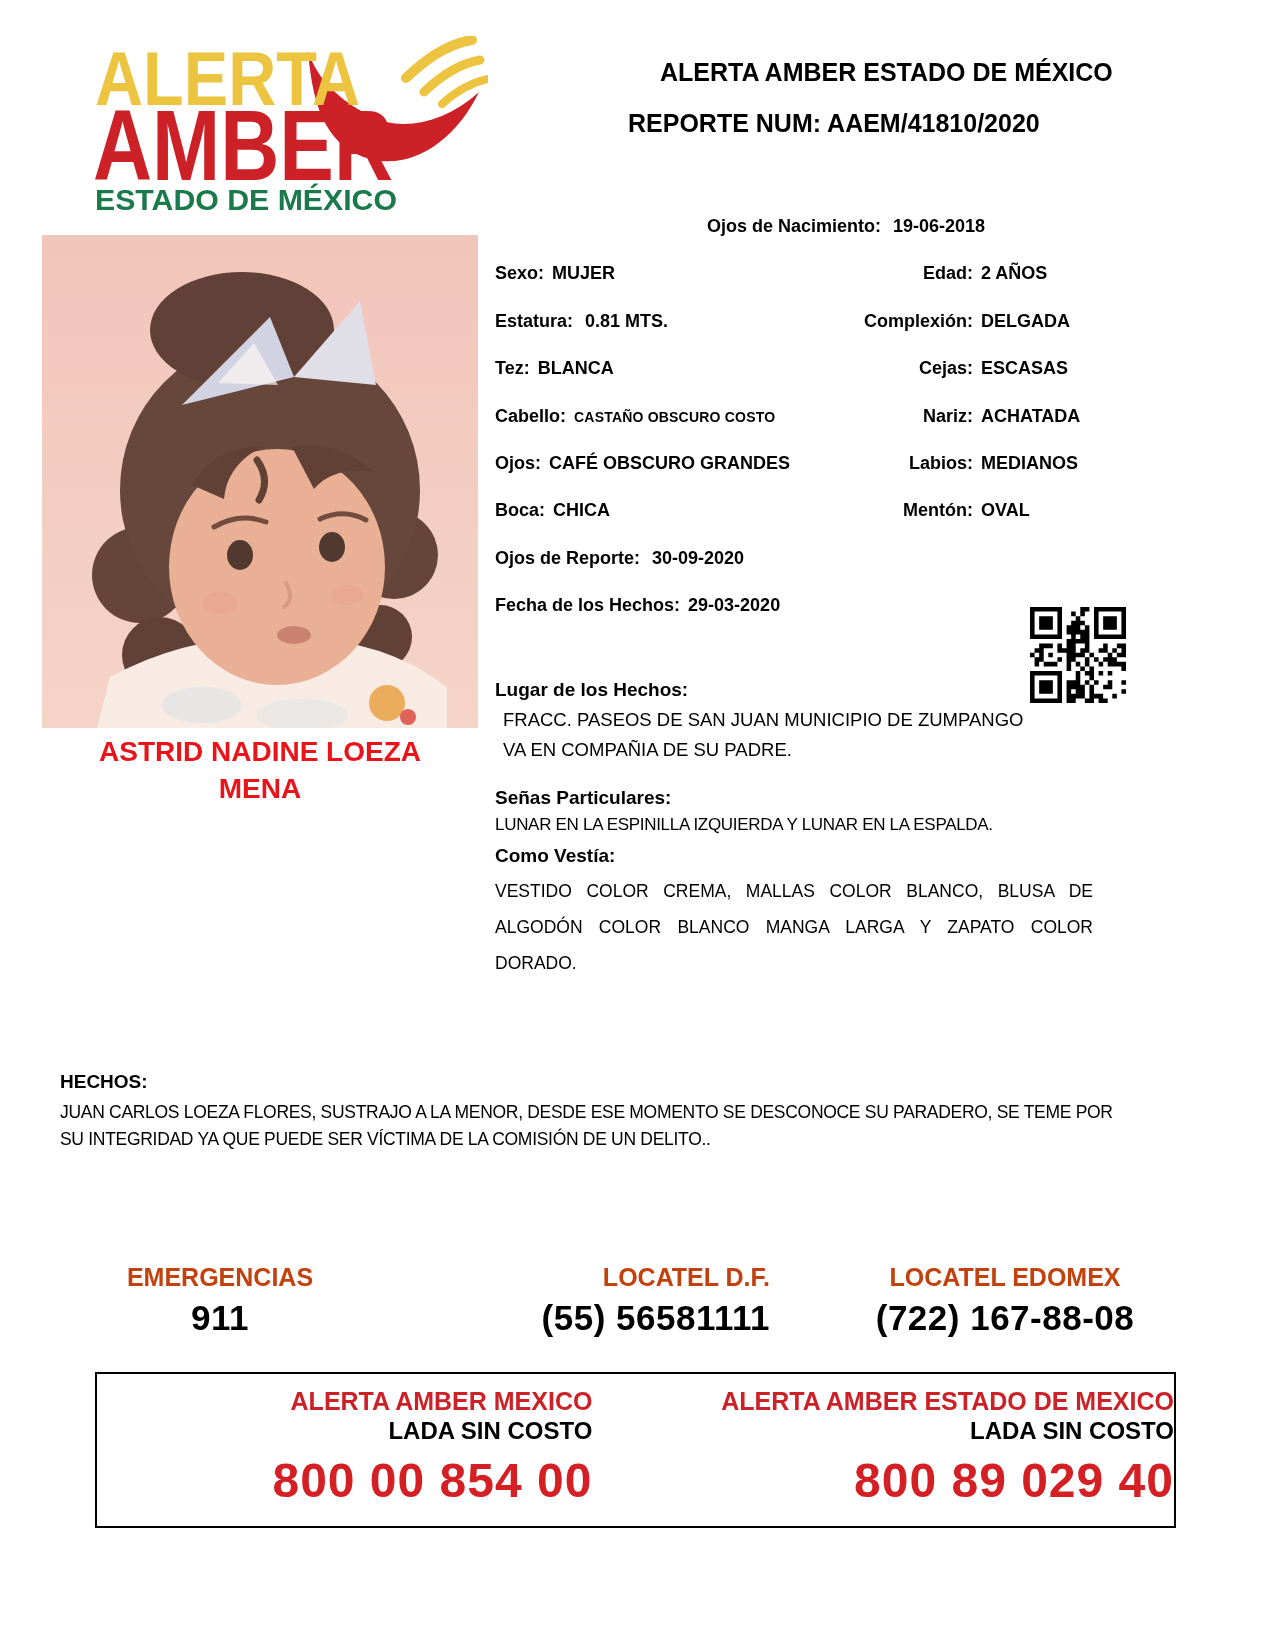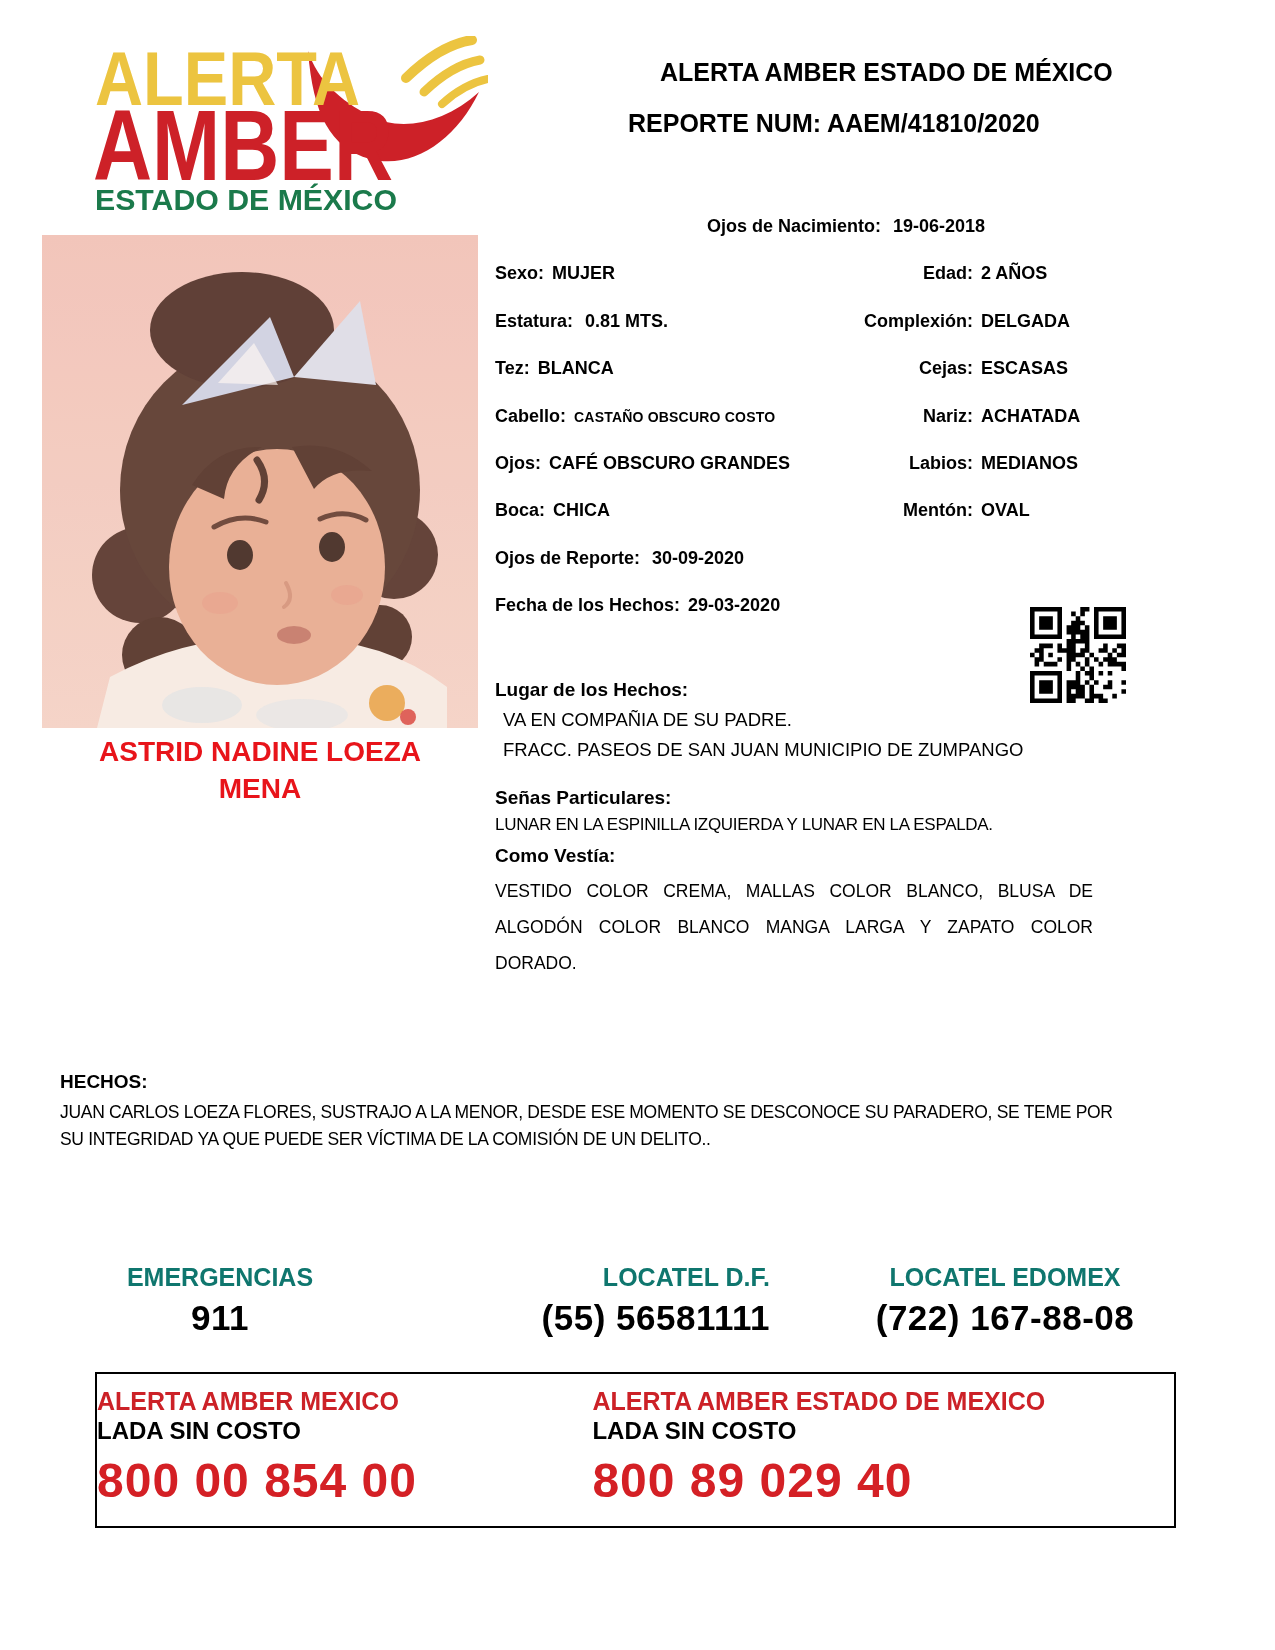--- a/index.html
+++ b/index.html
@@ -46,27 +46,27 @@
   
   .hechos { position:absolute; left:60px; top:1042px; width:1075px;margin-top:29px; }
   .hechos-title { font-weight:bold; font-size:19px; margin:0 0 6px 0; }
   .hechos-body { font-size:17.5px; line-height:27px; letter-spacing:-0.3px; margin:0; }
 
   
   .contact { position:absolute; top:1263px; text-align:center; }
   .c1 { left:70px;  width:300px; }
   .c2 { left:430px; width:340px;text-align:right; }
   .c3 { left:830px; width:350px; }
-  .clabel  { color:#0f766e; font-weight:bold; font-size:25px; }
+  .clabel  { color:#c2410c; font-weight:bold; font-size:25px; }
   .cnumber { font-weight:bold; font-size:35px; margin-top:6px; letter-spacing:.5px; }
 
   
   .footer-box { position:absolute; left:95px; top:1372px; width:1081px; height:156px;
                 border:2px solid #000; display:flex; box-sizing:border-box; }
-  .fcol { text-align:left; padding-top:13px; }
+  .fcol { text-align:right; padding-top:13px; }
   .fcol.left  { flex:0 0 46%; }
   .fcol.right { flex:0 0 54%; }
   .ftitle  { color:#cc2127; font-size:25px; font-weight:bold; white-space:nowrap; }
   .fsub    { font-size:24px; font-weight:bold; margin-top:1px; }
   .fnumber { color:#d42025; font-size:48px; font-weight:bold; margin-top:8px; letter-spacing:1px; }
 </style>
 </head>
 <body>
 
 <div class="page">
@@ -187,22 +187,22 @@
     </div>
   </div>
 
   <svg id="qr-svg" class="qr" viewBox="0 0 105 105" xmlns="http://www.w3.org/2000/svg">
     <rect width="105" height="105" fill="#fff"></rect>
     <path id="qr-path" fill="#000" fill-rule="evenodd" d="M0,0h35v35h-35ZM5,5h25v25h-25ZM10,10h15v15h-15ZM70,0h35v35h-35ZM75,5h25v25h-25ZM80,10h15v15h-15ZM0,70h35v35h-35ZM5,75h25v25h-25ZM10,80h15v15h-15ZM55,0h5v5h-5ZM60,0h5v5h-5ZM45,5h5v5h-5ZM55,5h5v5h-5ZM50,10h5v5h-5ZM45,15h5v5h-5ZM50,15h5v5h-5ZM55,15h5v5h-5ZM40,20h5v5h-5ZM45,20h5v5h-5ZM50,20h5v5h-5ZM60,20h5v5h-5ZM40,25h5v5h-5ZM45,25h5v5h-5ZM50,25h5v5h-5ZM55,25h5v5h-5ZM60,25h5v5h-5ZM45,30h5v5h-5ZM55,30h5v5h-5ZM60,30h5v5h-5ZM40,35h5v5h-5ZM45,35h5v5h-5ZM50,35h5v5h-5ZM55,35h5v5h-5ZM60,35h5v5h-5ZM10,40h5v5h-5ZM15,40h5v5h-5ZM20,40h5v5h-5ZM30,40h5v5h-5ZM40,40h5v5h-5ZM45,40h5v5h-5ZM60,40h5v5h-5ZM80,40h5v5h-5ZM95,40h5v5h-5ZM100,40h5v5h-5ZM5,45h5v5h-5ZM10,45h5v5h-5ZM30,45h5v5h-5ZM35,45h5v5h-5ZM40,45h5v5h-5ZM45,45h5v5h-5ZM55,45h5v5h-5ZM60,45h5v5h-5ZM75,45h5v5h-5ZM80,45h5v5h-5ZM90,45h5v5h-5ZM100,45h5v5h-5ZM0,50h5v5h-5ZM10,50h5v5h-5ZM20,50h5v5h-5ZM40,50h5v5h-5ZM45,50h5v5h-5ZM50,50h5v5h-5ZM55,50h5v5h-5ZM65,50h5v5h-5ZM85,50h5v5h-5ZM95,50h5v5h-5ZM100,50h5v5h-5ZM5,55h5v5h-5ZM10,55h5v5h-5ZM30,55h5v5h-5ZM40,55h5v5h-5ZM45,55h5v5h-5ZM60,55h5v5h-5ZM70,55h5v5h-5ZM80,55h5v5h-5ZM85,55h5v5h-5ZM90,55h5v5h-5ZM5,60h5v5h-5ZM15,60h5v5h-5ZM20,60h5v5h-5ZM25,60h5v5h-5ZM40,60h5v5h-5ZM50,60h5v5h-5ZM60,60h5v5h-5ZM75,60h5v5h-5ZM85,60h5v5h-5ZM90,60h5v5h-5ZM95,60h5v5h-5ZM100,60h5v5h-5ZM40,65h5v5h-5ZM55,65h5v5h-5ZM65,65h5v5h-5ZM100,65h5v5h-5ZM50,70h5v5h-5ZM60,70h5v5h-5ZM65,70h5v5h-5ZM75,70h5v5h-5ZM85,70h5v5h-5ZM50,75h5v5h-5ZM65,75h5v5h-5ZM40,80h5v5h-5ZM45,80h5v5h-5ZM50,80h5v5h-5ZM60,80h5v5h-5ZM70,80h5v5h-5ZM85,80h5v5h-5ZM100,80h5v5h-5ZM40,85h5v5h-5ZM45,85h5v5h-5ZM50,85h5v5h-5ZM55,85h5v5h-5ZM65,85h5v5h-5ZM80,85h5v5h-5ZM85,85h5v5h-5ZM40,90h5v5h-5ZM50,90h5v5h-5ZM55,90h5v5h-5ZM65,90h5v5h-5ZM100,90h5v5h-5ZM40,95h5v5h-5ZM45,95h5v5h-5ZM50,95h5v5h-5ZM55,95h5v5h-5ZM65,95h5v5h-5ZM70,95h5v5h-5ZM75,95h5v5h-5ZM90,95h5v5h-5ZM40,100h5v5h-5ZM45,100h5v5h-5ZM60,100h5v5h-5ZM65,100h5v5h-5ZM75,100h5v5h-5ZM80,100h5v5h-5Z"></path>
   </svg>
 
   <div class="info">
     <div class="sec-title">Lugar de los Hechos:</div>
+    <div class="lugar-line">FRACC. PASEOS DE SAN JUAN MUNICIPIO DE ZUMPANGO</div>
     <div class="lugar-line">VA EN COMPAÑIA DE SU PADRE.</div>
-    <div class="lugar-line">FRACC. PASEOS DE SAN JUAN MUNICIPIO DE ZUMPANGO</div>
 
     <div class="sec-title senas-title">Señas Particulares:</div>
     <div class="senas-body">LUNAR EN LA ESPINILLA IZQUIERDA Y LUNAR EN LA ESPALDA.</div>
 
     <div class="sec-title vestia-title">Como Vestía:</div>
     <div class="vestia-body">VESTIDO  COLOR CREMA, MALLAS  COLOR BLANCO, BLUSA DE ALGODÓN COLOR BLANCO MANGA LARGA Y ZAPATO  COLOR DORADO.</div>
   </div>
 
   <div class="hechos">
     <div class="hechos-title">HECHOS:</div>

